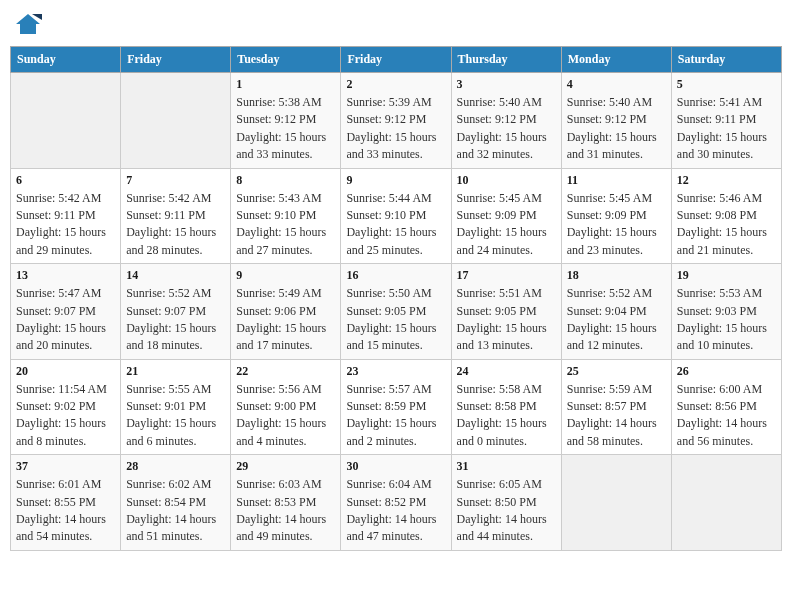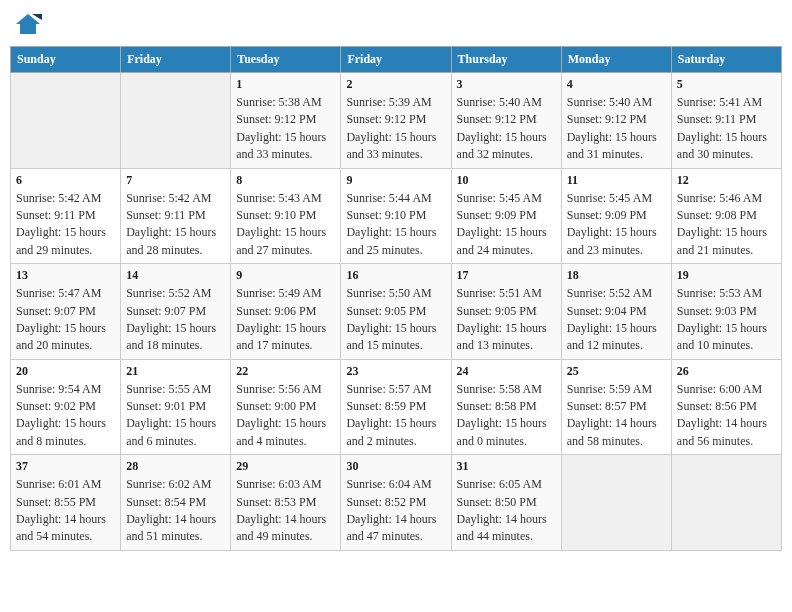--- a/index.html
+++ b/index.html
@@ -243,21 +243,21 @@
         <td>
           <span class="day-num">19</span>
           <div class="day-detail">Sunrise: 5:53 AM
 Sunset: 9:03 PM
 Daylight: 15 hours and 10 minutes.</div>
         </td>
       </tr>
       <tr>
         <td>
           <span class="day-num">20</span>
-          <div class="day-detail">Sunrise: 9:54 AM
+          <div class="day-detail">Sunrise: 11:54 AM
 Sunset: 9:02 PM
 Daylight: 15 hours and 8 minutes.</div>
         </td>
         <td>
           <span class="day-num">21</span>
           <div class="day-detail">Sunrise: 5:55 AM
 Sunset: 9:01 PM
 Daylight: 15 hours and 6 minutes.</div>
         </td>
         <td>

